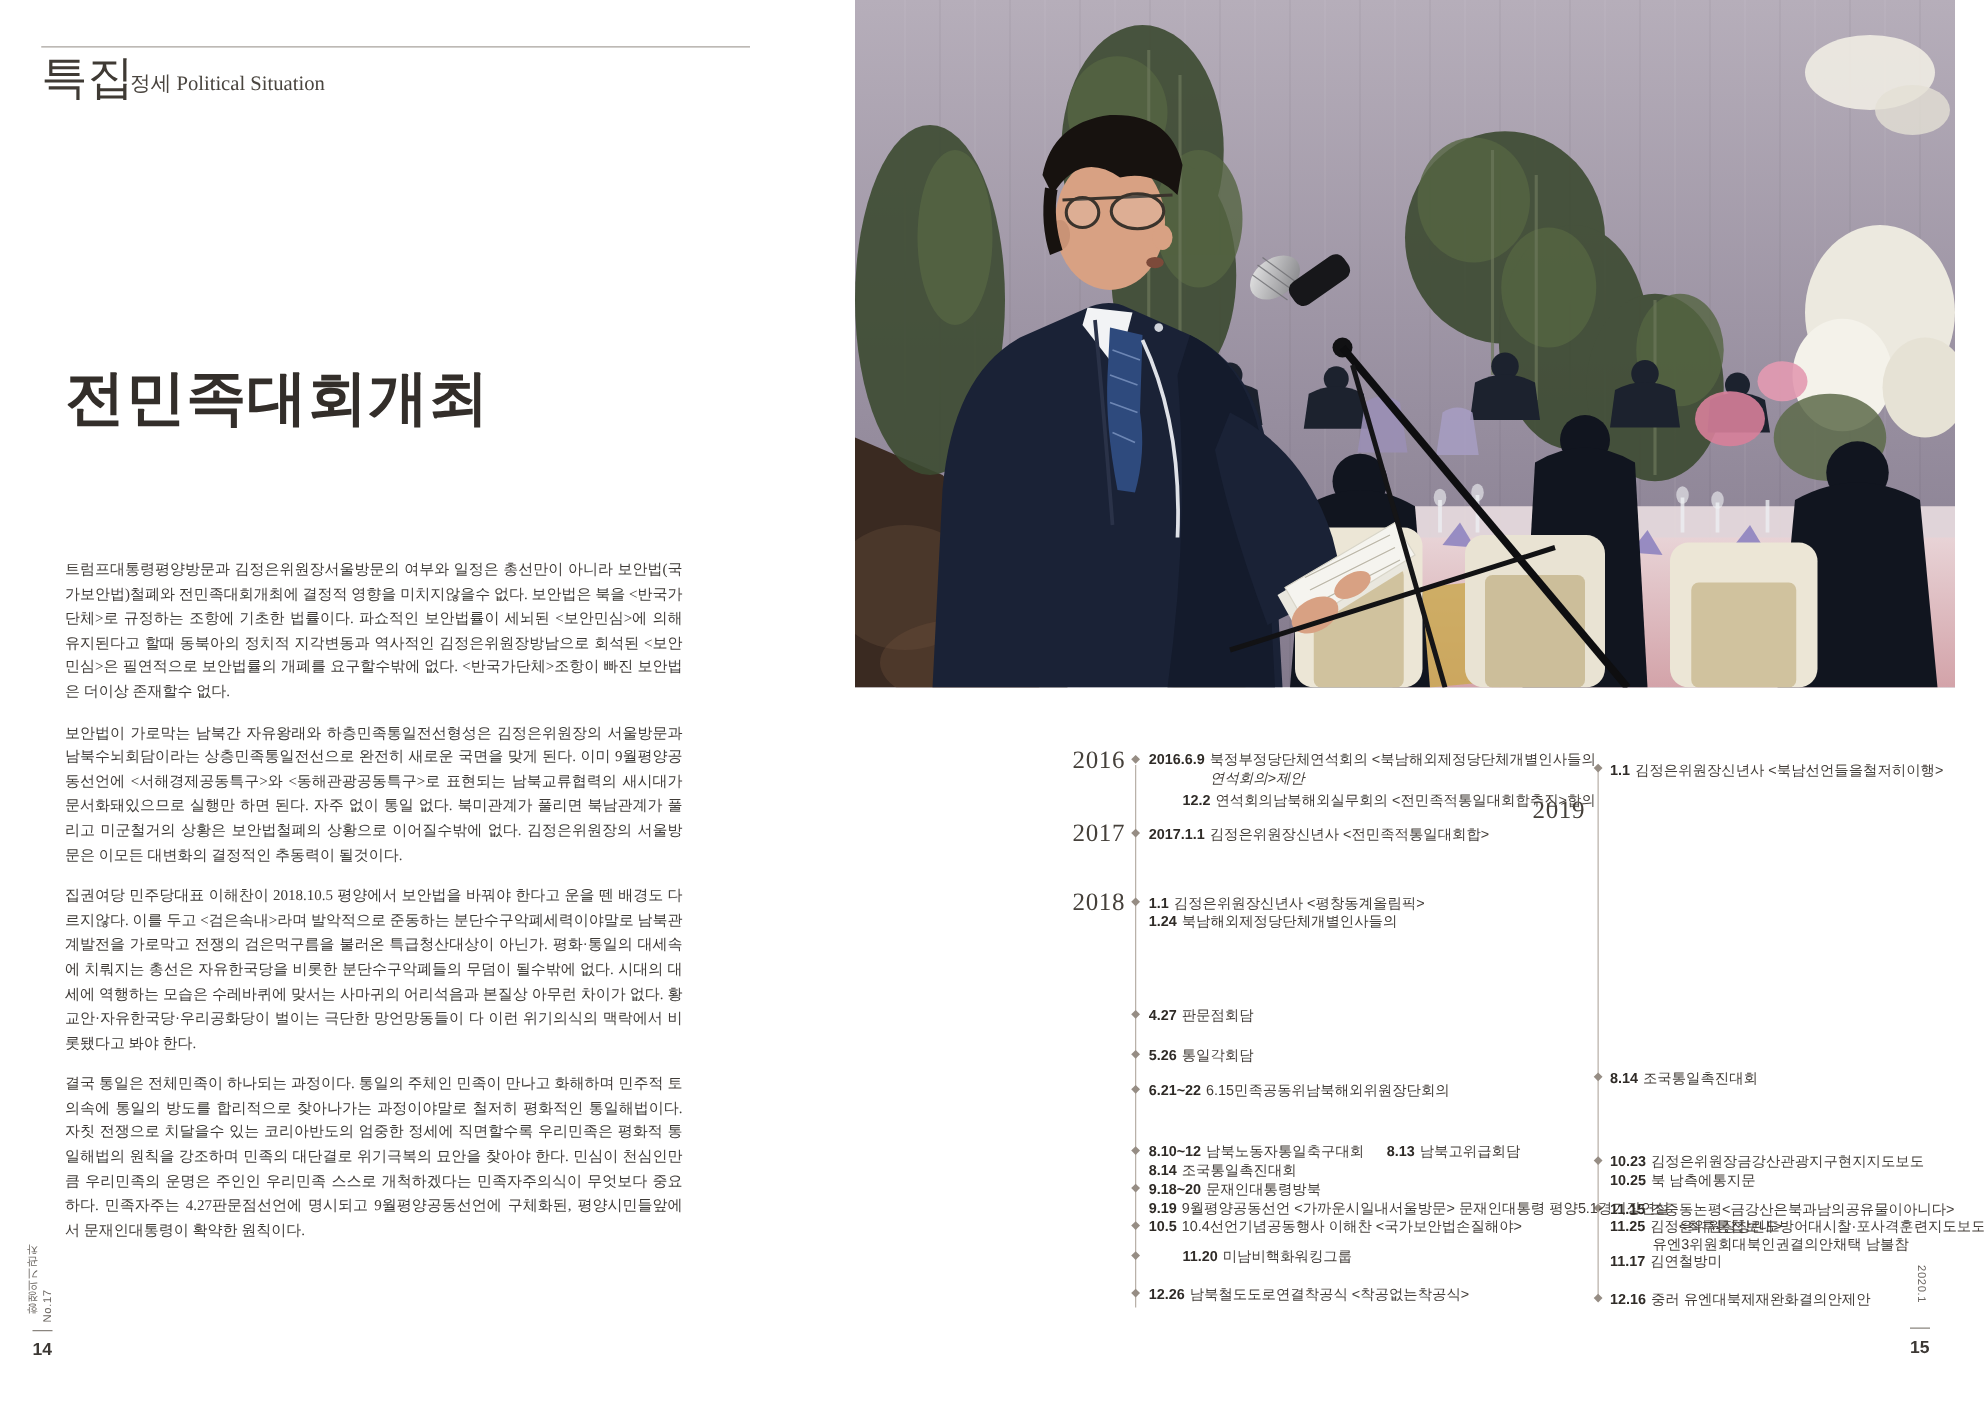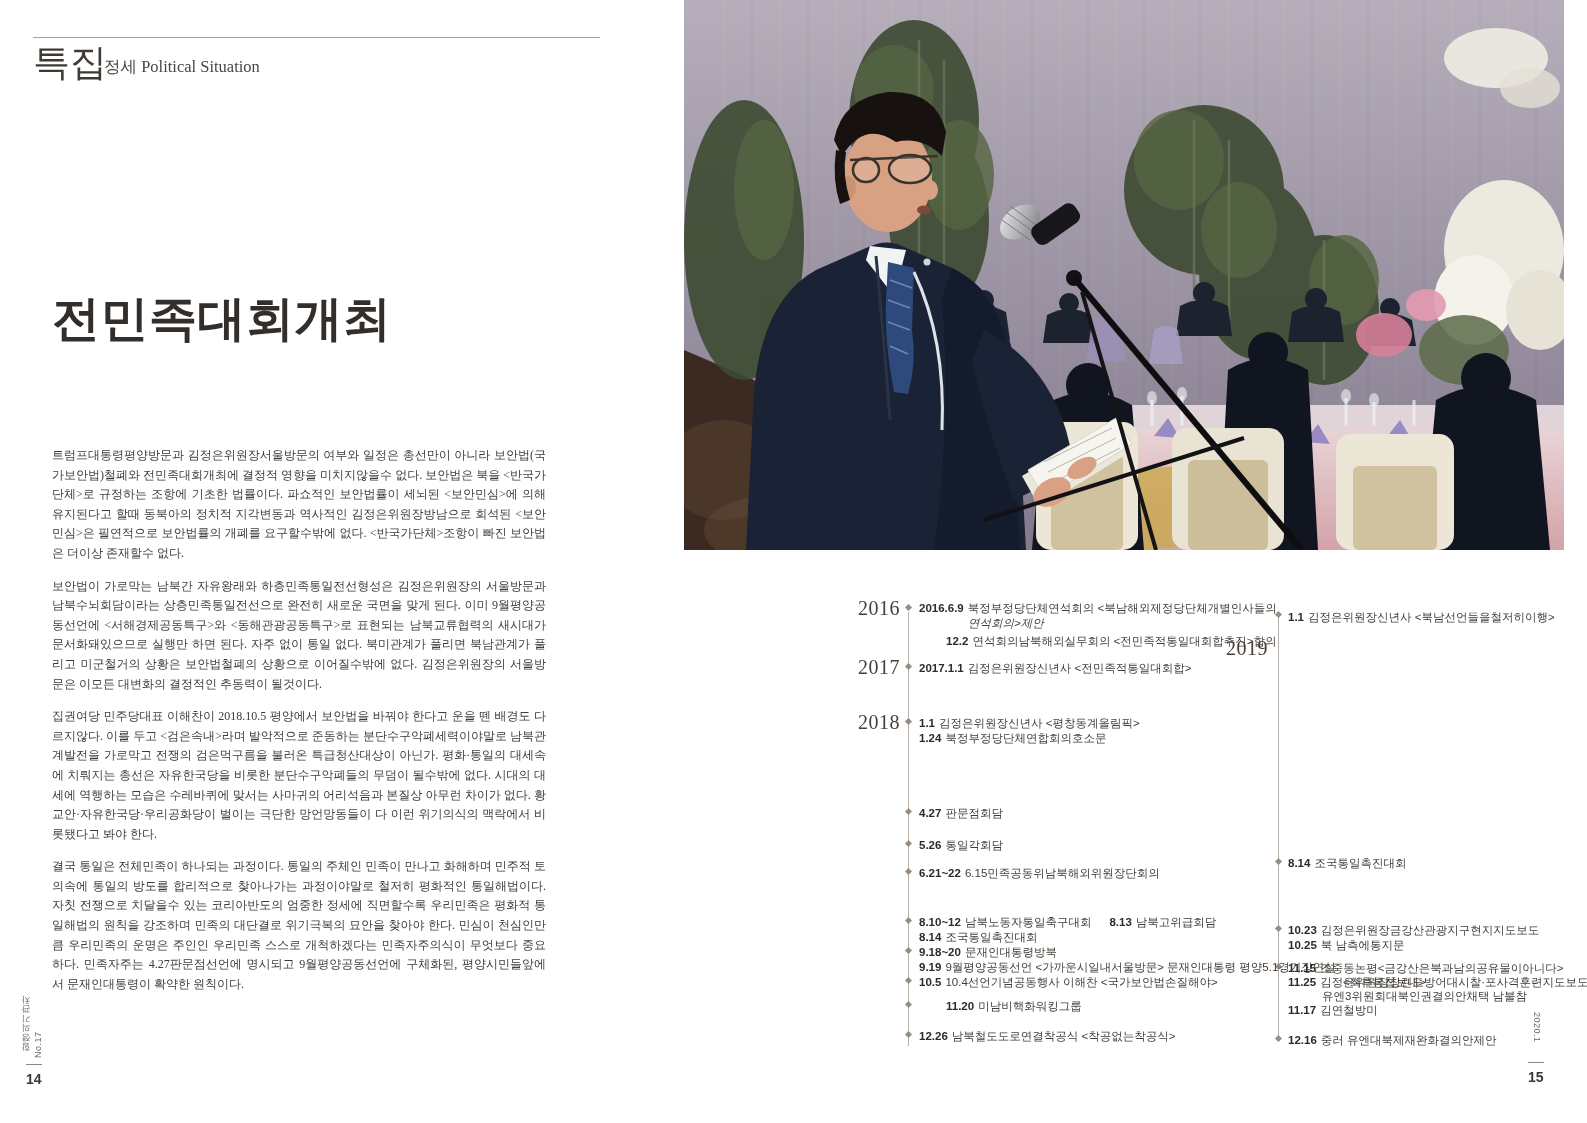--- a/index.html
+++ b/index.html
@@ -272,21 +272,21 @@
   <div class="abs tl-row" style="left:946px;top:634px;">
     <span class="tl-date">12.2</span><span>연석회의남북해외실무회의 &lt;전민족적통일대회합추진&gt;합의</span>
   </div>
   <div class="abs tl-row" style="left:919px;top:661px;">
     <span class="tl-date">2017.1.1</span><span>김정은위원장신년사 &lt;전민족적통일대회합&gt;</span>
   </div>
   <div class="abs tl-row" style="left:919px;top:716px;">
     <span class="tl-date">1.1</span><span>김정은위원장신년사 &lt;평창동계올림픽&gt;</span>
   </div>
   <div class="abs tl-row" style="left:919px;top:731px;">
-    <span class="tl-date">1.24</span><span>북정부정당단체연합회의호소문</span>
+    <span class="tl-date">1.24</span><span>북남해외제정당단체개별인사들의</span>
   </div>
   <div class="abs tl-row" style="left:919px;top:806px;">
     <span class="tl-date">4.27</span><span>판문점회담</span>
   </div>
   <div class="abs tl-row" style="left:919px;top:838px;">
     <span class="tl-date">5.26</span><span>통일각회담</span>
   </div>
   <div class="abs tl-row" style="left:919px;top:866px;">
     <span class="tl-date">6.21~22</span><span>6.15민족공동위남북해외위원장단회의</span>
   </div>

